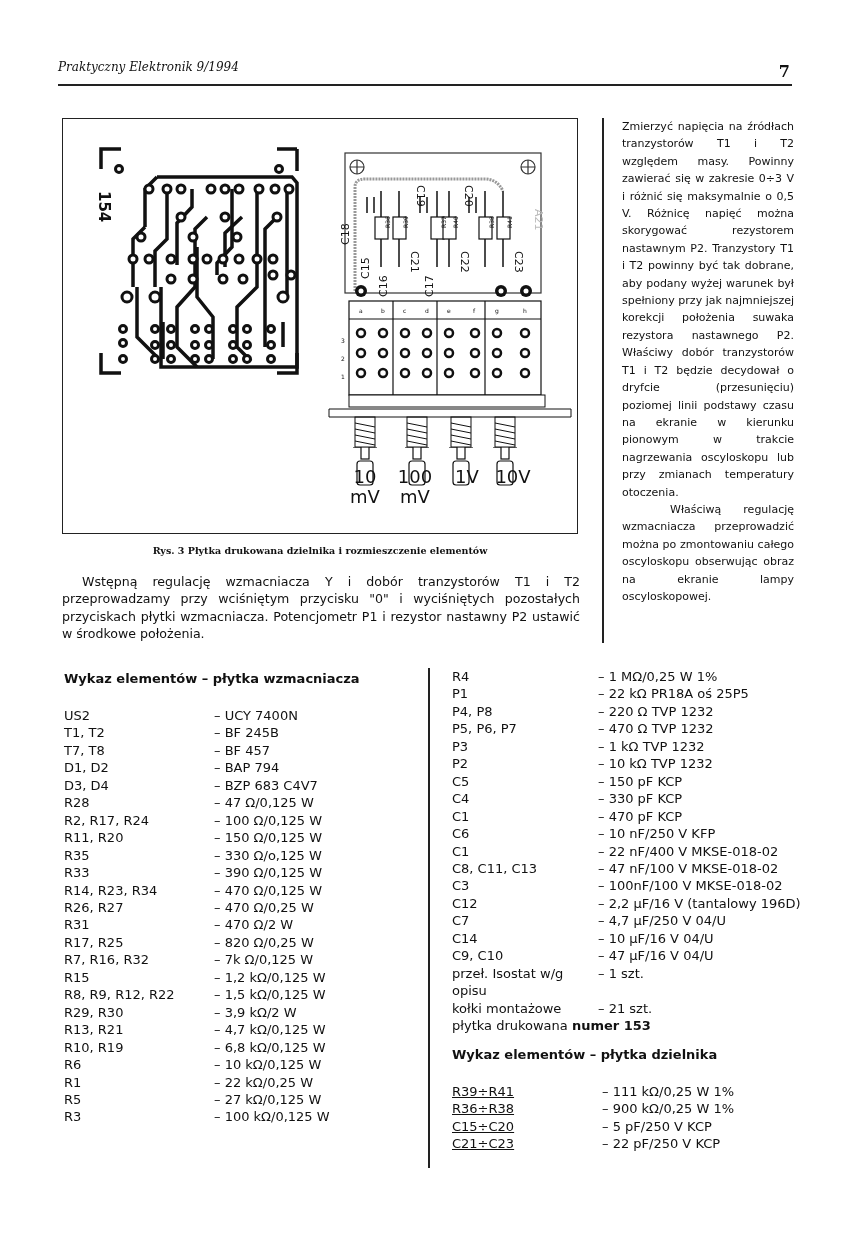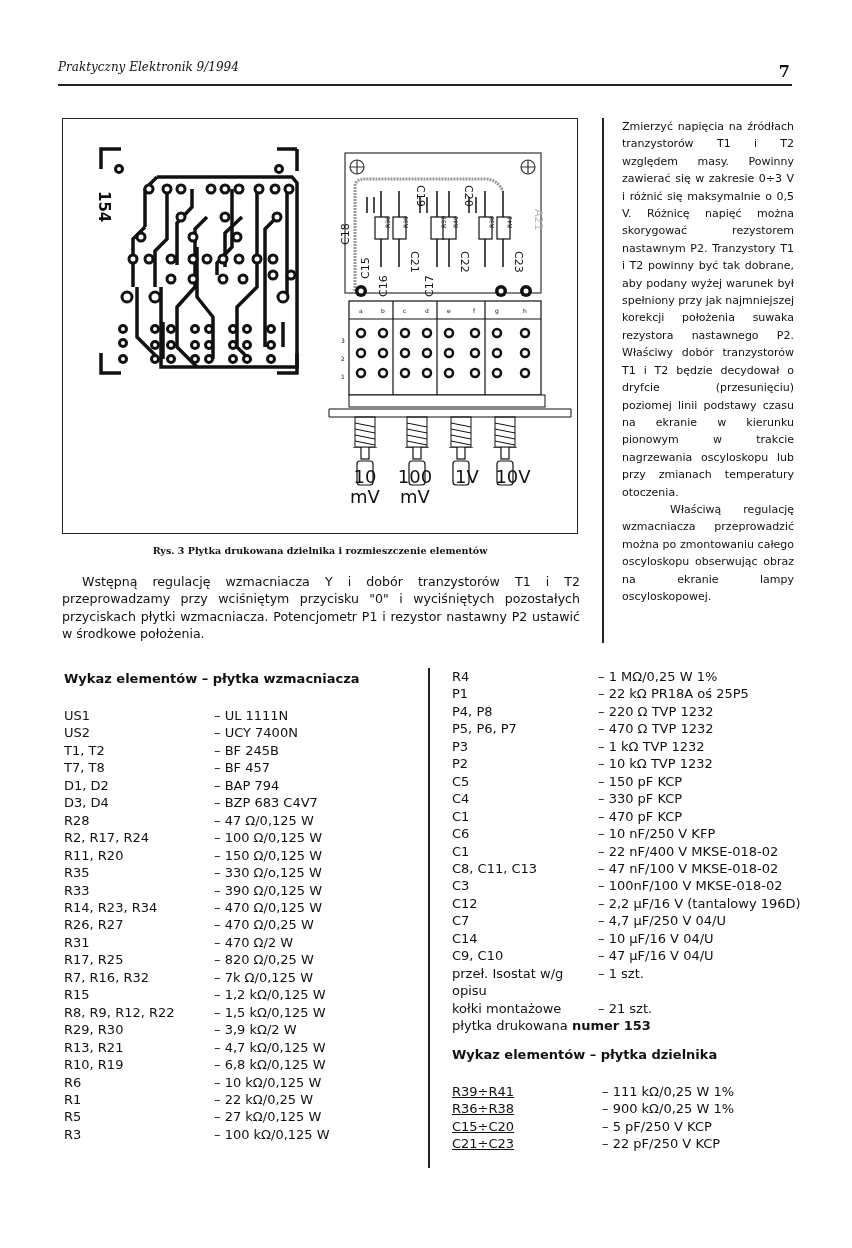--- a/index.html
+++ b/index.html
@@ -308,24 +308,20 @@
   <p class="indent">Właściwą regulację wzmacniacza przeprowadzić można po zmontowaniu całego oscyloskopu obserwując obraz na ekranie lampy oscyloskopowej.</p>
 </div>
 
 <div class="abs intro">
   <p>Wstępną regulację wzmacniacza Y i dobór tranzystorów T1 i T2 przeprowadzamy przy wciśniętym przycisku "0" i wyciśniętych pozostałych przyciskach płytki wzmacniacza. Potencjometr P1 i rezystor nastawny P2 ustawić w środkowe położenia.</p>
 </div>
 
 <div class="abs section-title left-list-title">Wykaz elementów – płytka wzmacniacza</div>
 <div class="abs list left-list" id="left-list">
     <div class="row">
-      <span class="k">US1</span>
-      <span class="v">– UL 1111N</span>
-    </div>
-    <div class="row">
       <span class="k">US2</span>
       <span class="v">– UCY 7400N</span>
     </div>
     <div class="row">
       <span class="k">T1, T2</span>
       <span class="v">– BF 245B</span>
     </div>
     <div class="row">
       <span class="k">T7, T8</span>
       <span class="v">– BF 457</span>

